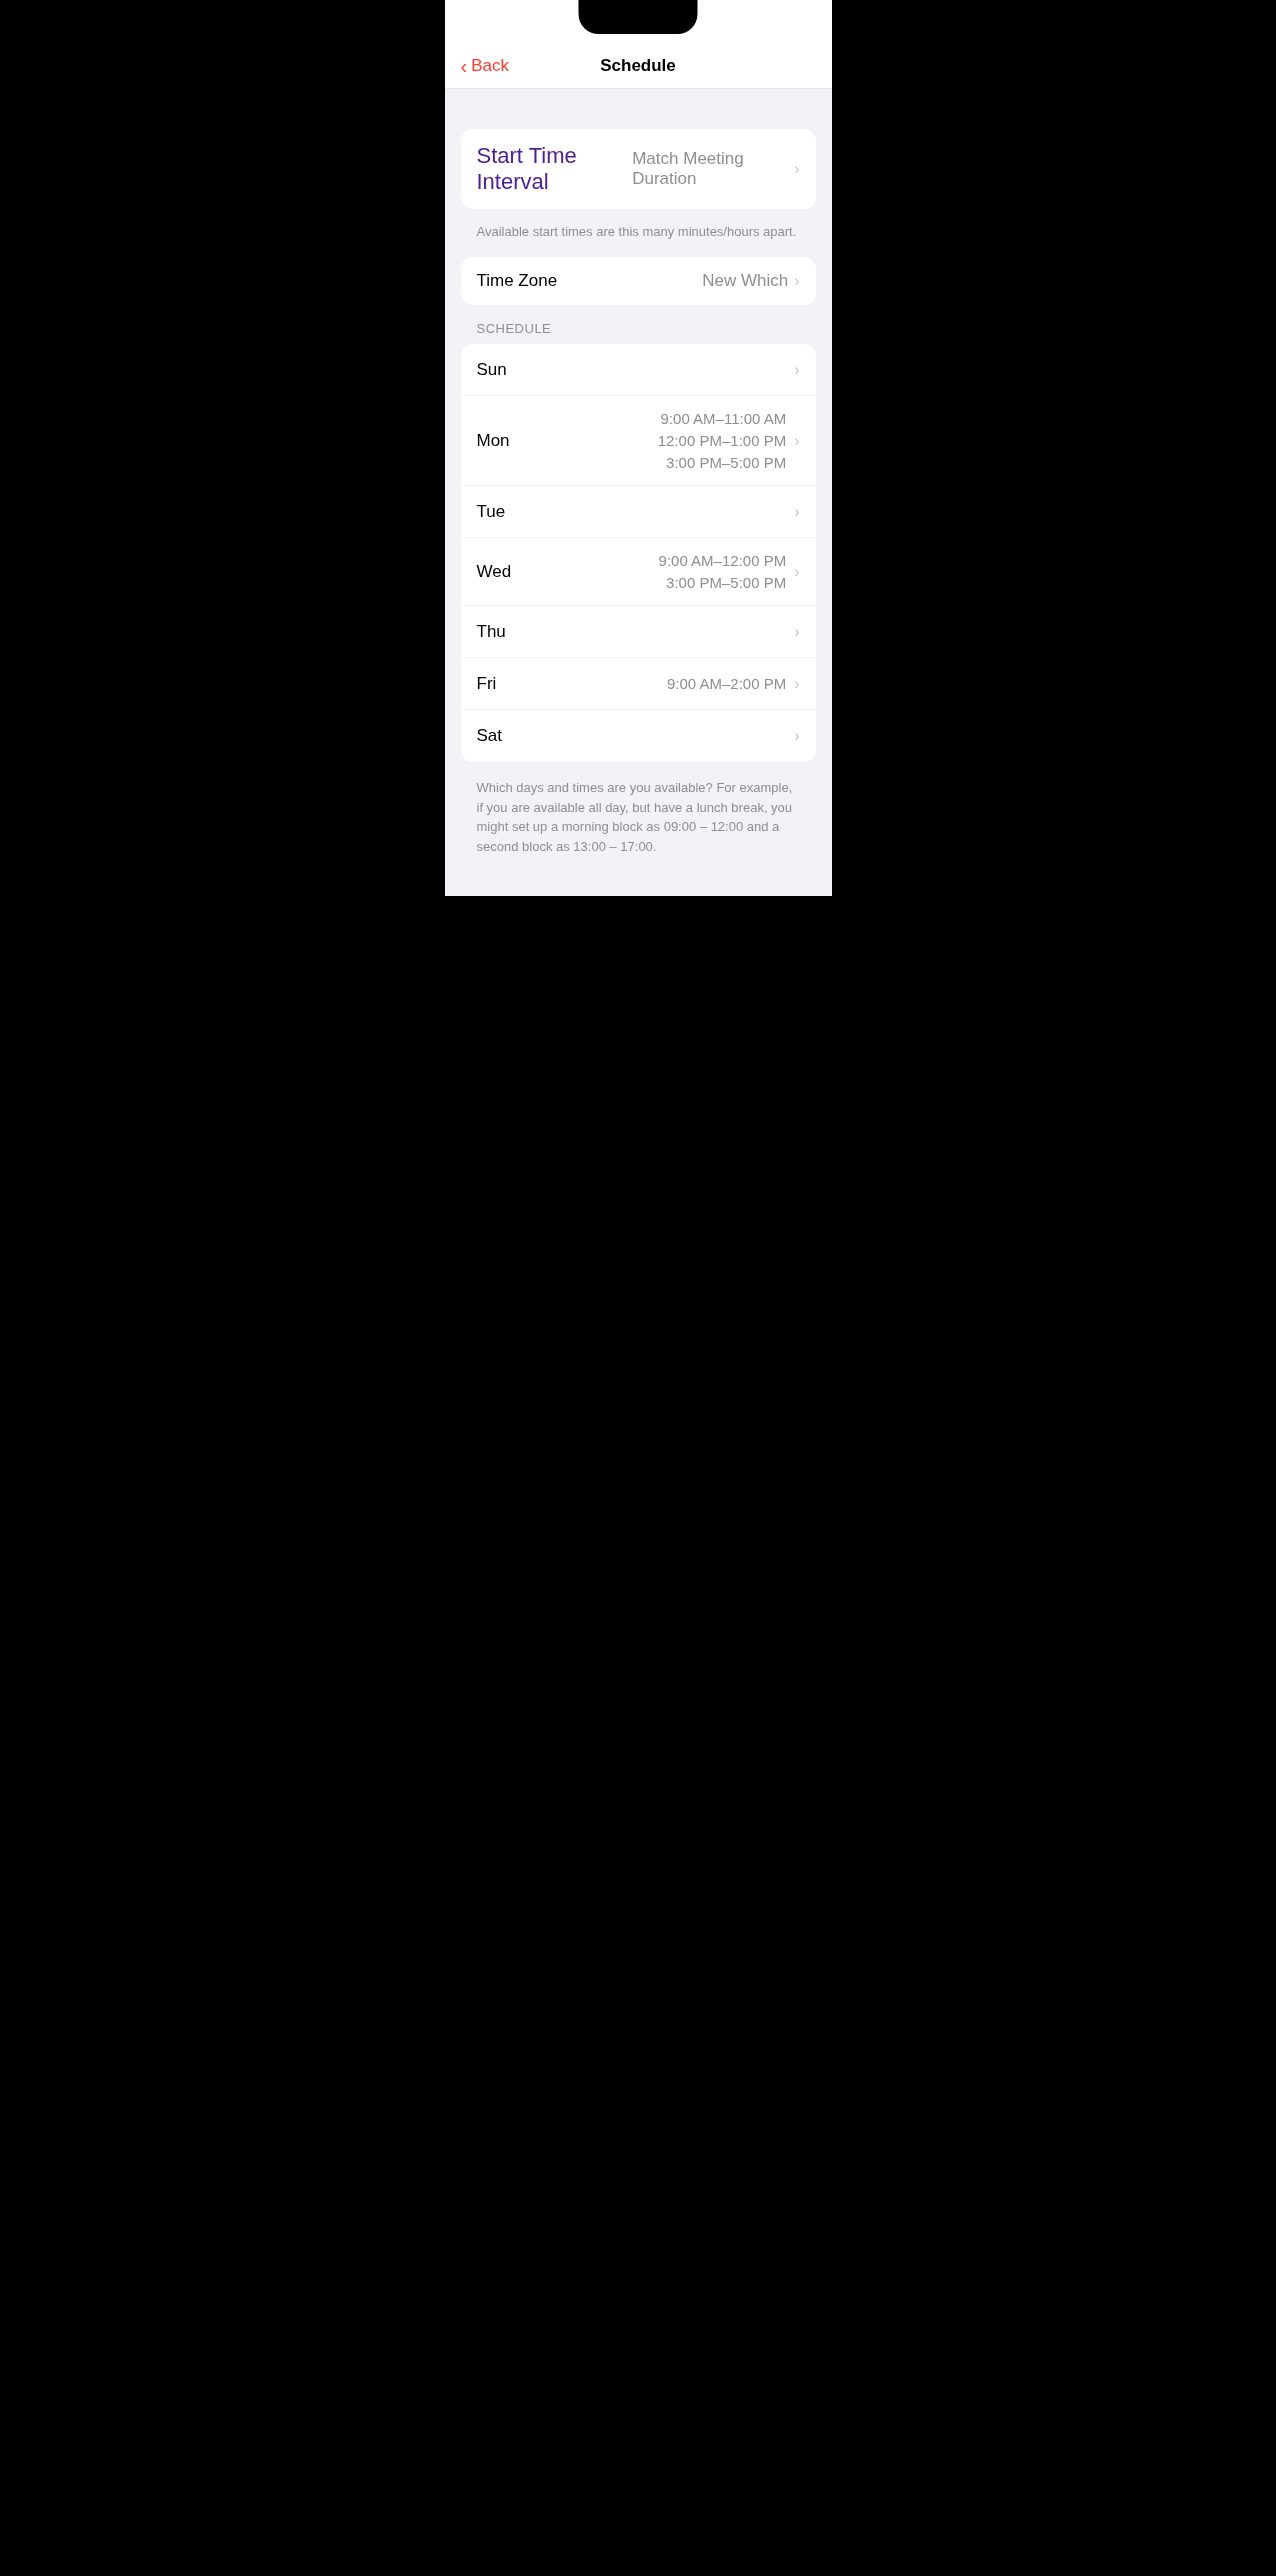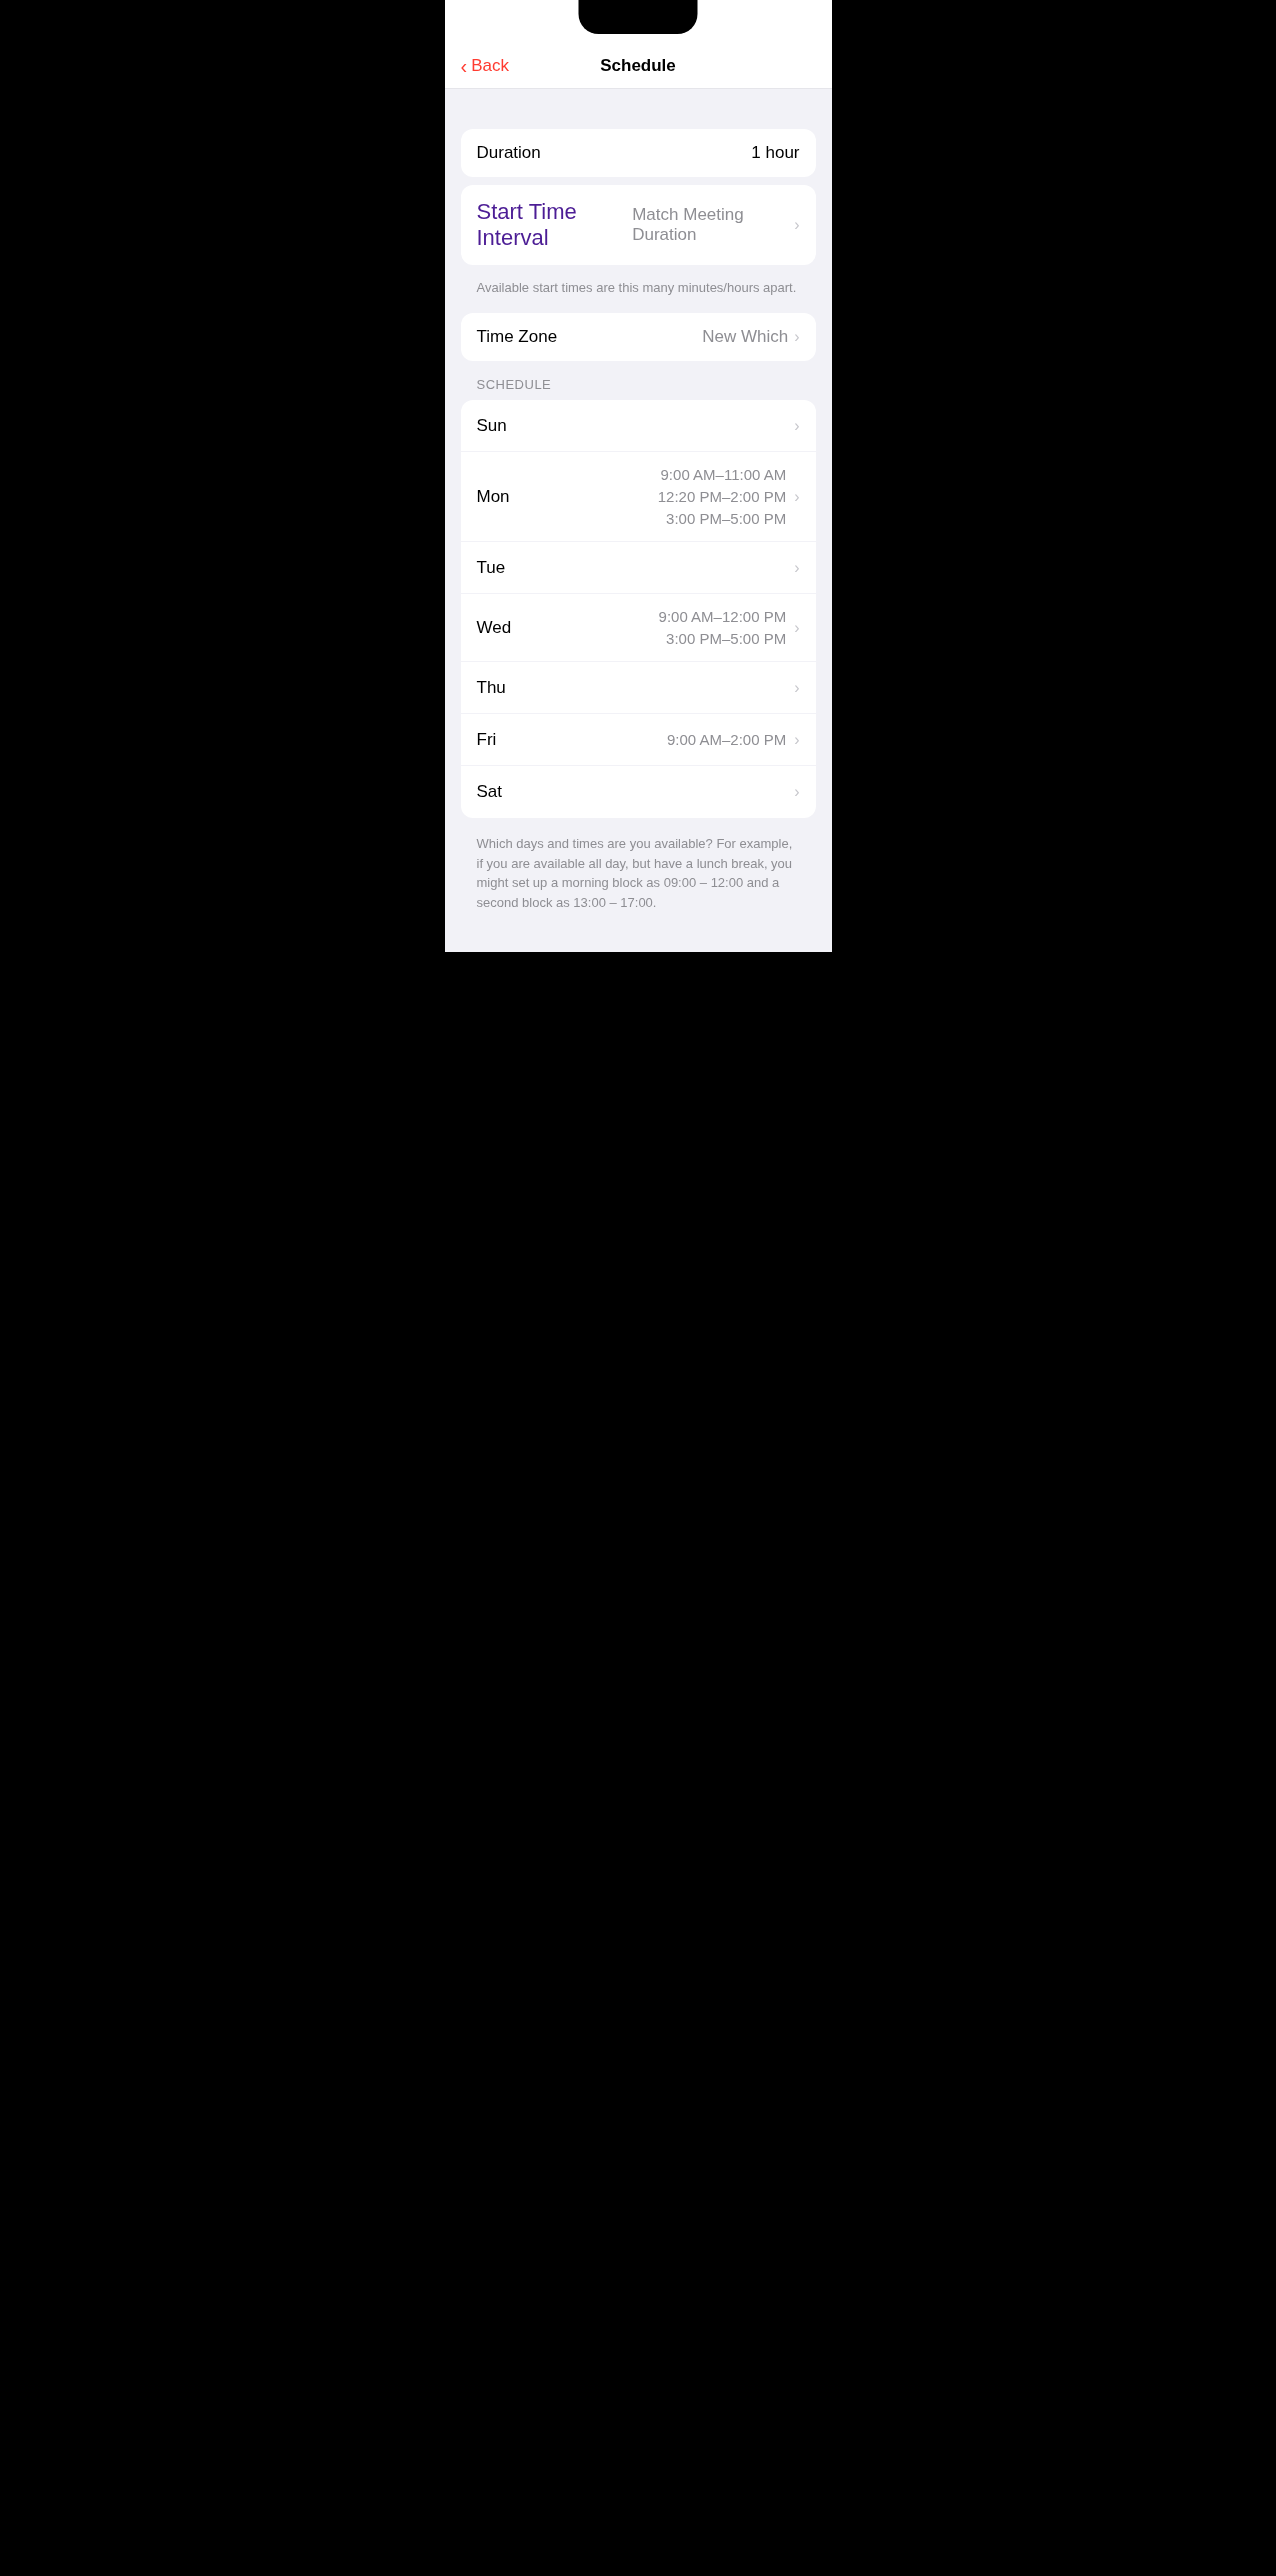--- a/index.html
+++ b/index.html
@@ -234,28 +234,20 @@
     <button class="back-button">
       <span class="back-chevron">‹</span>
       <span>Back</span>
     </button>
     <span class="nav-title">Schedule</span>
   </div>
 
   <div class="content">
 
     <div class="section-gap"></div>
-    <div class="settings-card">
-      <div class="settings-row">
-        <span class="settings-row-label">Duration</span>
-        <div class="settings-row-value">
-          <span class="duration-value">1 hour</span>
-        </div>
-      </div>
-    </div>
 
     <div class="settings-card">
       <div class="settings-row start-time-row">
         <span class="settings-row-label start-time-label">Start Time Interval</span>
         <div class="settings-row-value">
           <span class="start-time-value">Match Meeting Duration</span>
           <span class="chevron-icon">›</span>
         </div>
       </div>
     </div>
@@ -281,21 +273,21 @@
         <div class="schedule-row-right">
           <span class="chevron-icon">›</span>
         </div>
       </div>
 
       <div class="schedule-row">
         <span class="schedule-day">Mon</span>
         <div class="schedule-row-right">
           <div class="schedule-times">
             <span class="schedule-time-text">9:00 AM–11:00 AM</span>
-            <span class="schedule-time-text">12:20 PM–2:00 PM</span>
+            <span class="schedule-time-text">12:00 PM–1:00 PM</span>
             <span class="schedule-time-text">3:00 PM–5:00 PM</span>
           </div>
           <span class="chevron-icon">›</span>
         </div>
       </div>
 
       <div class="schedule-row">
         <span class="schedule-day">Tue</span>
         <div class="schedule-row-right">
           <span class="chevron-icon">›</span>

